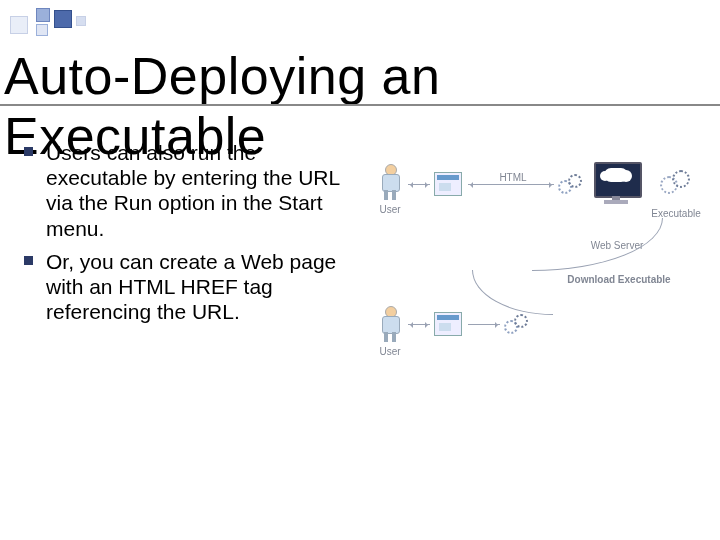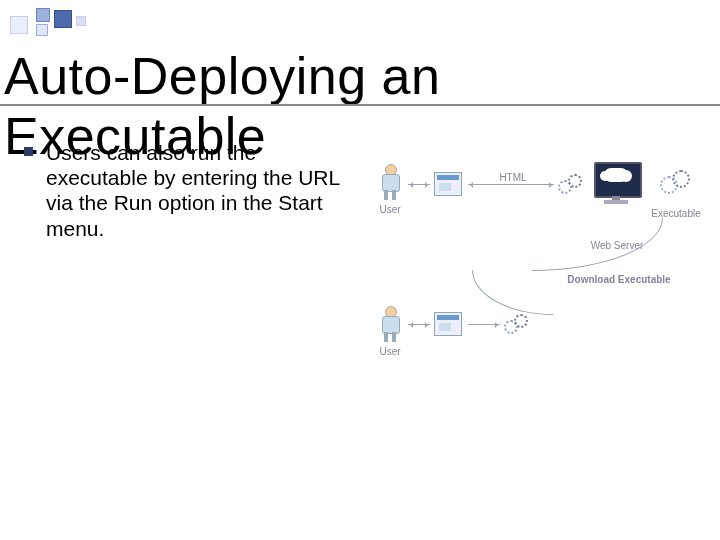--- a/index.html
+++ b/index.html
@@ -183,20 +183,21 @@
     <div class="sq sq4"></div>
     <div class="sq sq5"></div>
   </div>
 
   <div class="title">Auto-Deploying an Executable</div>
   <div class="rule"></div>
 
   <div class="body">
     <ul class="bullets">
       <li>Users can also run the executable by entering the URL via the Run option in the Start menu.</li>
+      <li>Or, you can create a Web page with an HTML HREF tag referencing the URL.</li>
     </ul>
   </div>
 
   <div class="diagram">
 
     <div class="user row-top" style="left:6px;">
       <div class="head"></div>
         <div class="torso"></div>
         <div class="leg1"></div>
         <div class="leg2"></div>

